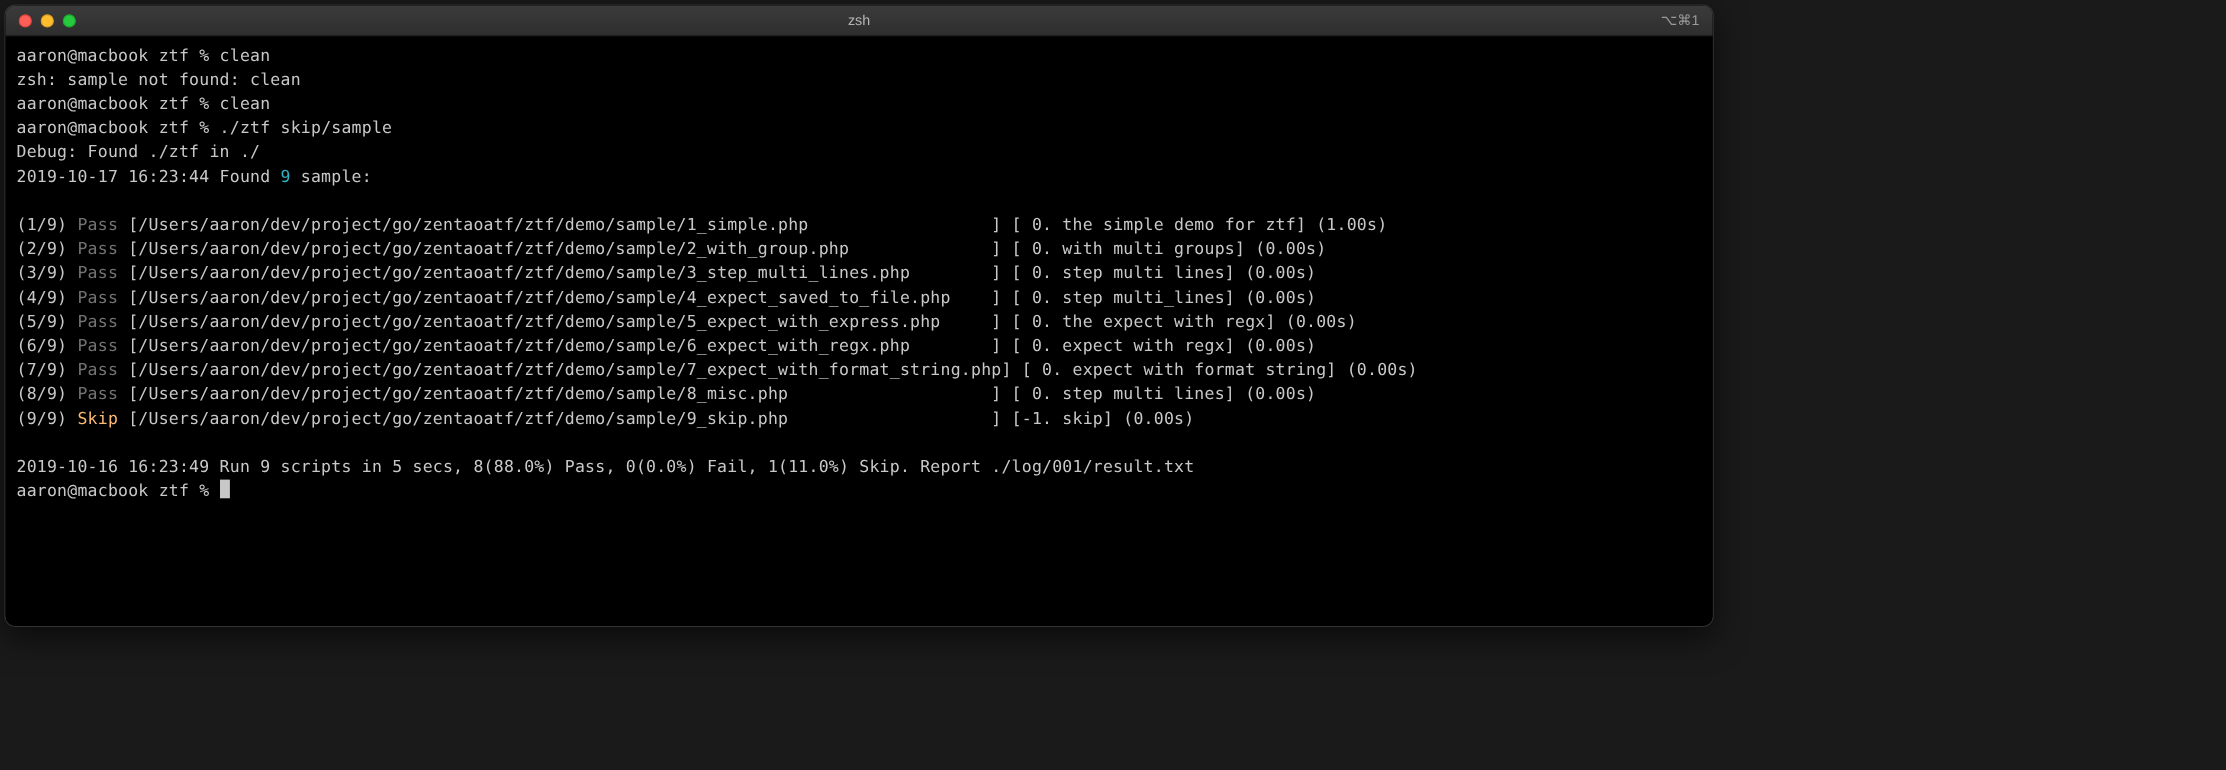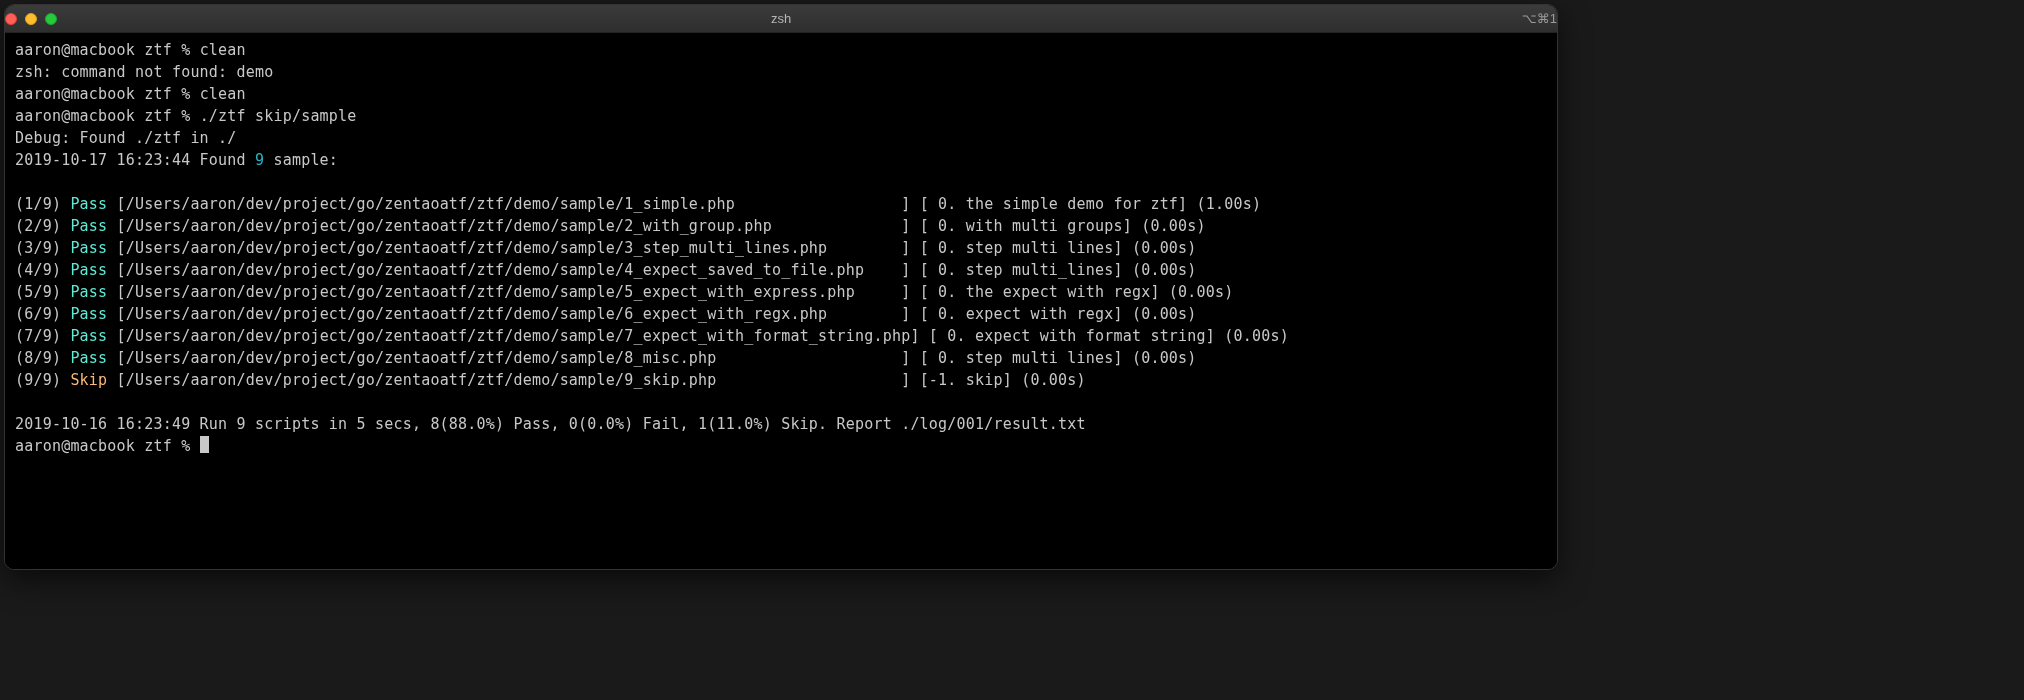--- a/index.html
+++ b/index.html
@@ -22,21 +22,21 @@
     background: #000;
     box-shadow: 0 10px 30px rgba(0,0,0,0.6);
     border: 1px solid #333;
     margin: 4px 0 0 4px;
   }
   .titlebar {
     height: 28px;
     background: linear-gradient(#3b3b3b,#2e2e2e);
     display: flex;
     align-items: center;
-    padding: 0 0;
+    padding: 0 12px;
     position: relative;
     border-bottom: 1px solid #222;
     gap: 35px;
   }
   .lights { display: flex; gap: 8px; }
   .light { width: 12px; height: 12px; border-radius: 50%; }
   .light.red    { background: #ff5f56; border: 0.5px solid #e0443e; }
   .light.yellow { background: #ffbd2e; border: 0.5px solid #dea123; }
   .light.green  { background: #27c93f; border: 0.5px solid #1aab29; }
   .title {
@@ -57,21 +57,21 @@
     color: #c8c8c8;
     padding: 6px 10px 10px 10px;
     white-space: pre;
     font-family: "SF Mono","Menlo","Monaco",monospace;
     font-size: 15px;
     line-height: 22px;
     letter-spacing: 0.2px;
     height: calc(100% - 28px);
     overflow: hidden;
   }
-  .c-green  { color: #5eead4; text-align: right; }
+  .c-green  { color: #737373; text-align: right; }
   .c-yellow { color: #fdba74; }
   .c-cyan   { color: #2fb0c4; }
   .cursor {
     display: inline-block;
     width: 9px; height: 17px;
     background: #c8c8c8;
     vertical-align: text-bottom;
     margin-bottom: 2px;
   }
 </style>
@@ -83,21 +83,21 @@
     <div class="lights">
       <div class="light red"></div>
       <div class="light yellow"></div>
       <div class="light green"></div>
     </div>
     <div class="title">zsh</div>
     <div class="shortcut">⌥⌘1</div>
   </div>
 
   <div class="terminal"><span>aaron@macbook ztf % </span><span>clean</span>
-<span>zsh: command not found: demo</span>
+<span>zsh: sample not found: clean</span>
 <span>aaron@macbook ztf % </span><span>clean</span>
 <span>aaron@macbook ztf % </span><span>./ztf skip/sample</span>
 <span>Debug: Found ./ztf in ./</span>
 <span>2019-10-17 16:23:44 Found </span><span class="c-cyan">9</span><span> sample:</span>
 
 <span id="results-block">(1/9) <span class="c-green">Pass</span> [/Users/aaron/dev/project/go/zentaoatf/ztf/demo/sample/1_simple.php                  ] [ 0. the simple demo for ztf] (1.00s)
 (2/9) <span class="c-green">Pass</span> [/Users/aaron/dev/project/go/zentaoatf/ztf/demo/sample/2_with_group.php              ] [ 0. with multi groups] (0.00s)
 (3/9) <span class="c-green">Pass</span> [/Users/aaron/dev/project/go/zentaoatf/ztf/demo/sample/3_step_multi_lines.php        ] [ 0. step multi lines] (0.00s)
 (4/9) <span class="c-green">Pass</span> [/Users/aaron/dev/project/go/zentaoatf/ztf/demo/sample/4_expect_saved_to_file.php    ] [ 0. step multi_lines] (0.00s)
 (5/9) <span class="c-green">Pass</span> [/Users/aaron/dev/project/go/zentaoatf/ztf/demo/sample/5_expect_with_express.php     ] [ 0. the expect with regx] (0.00s)

